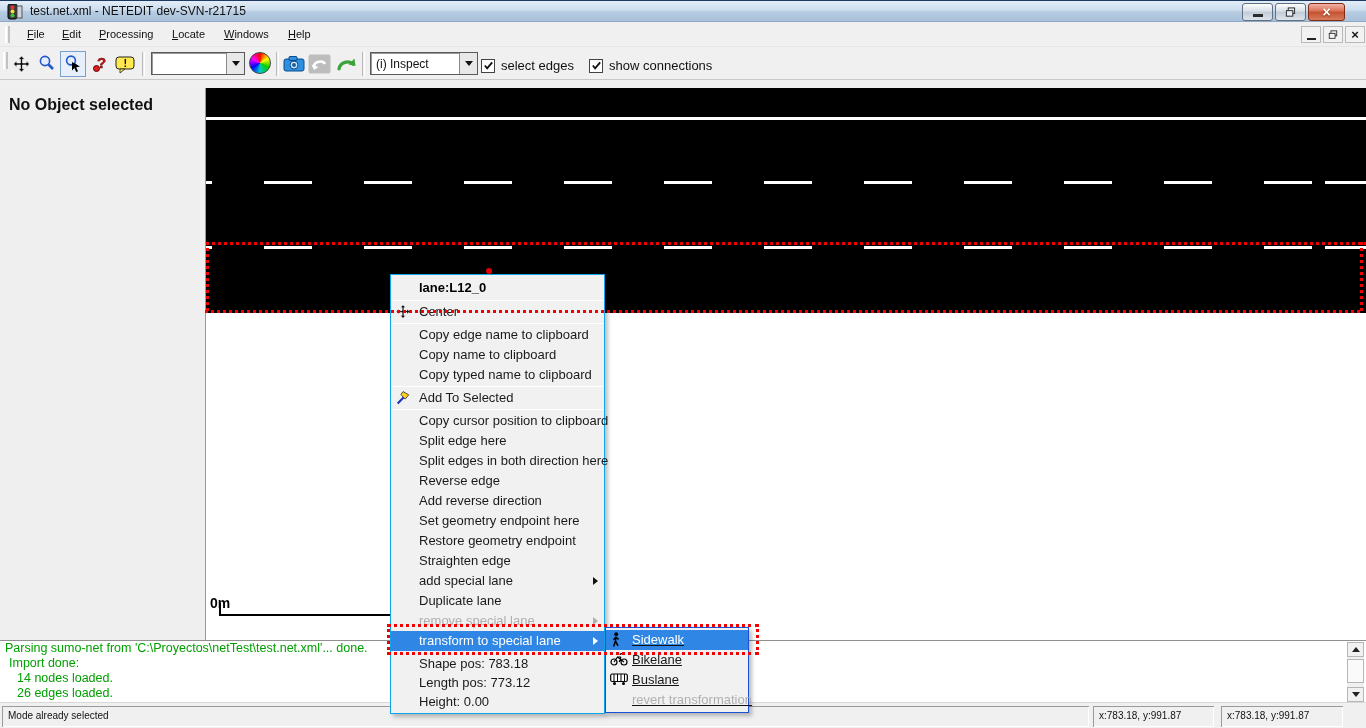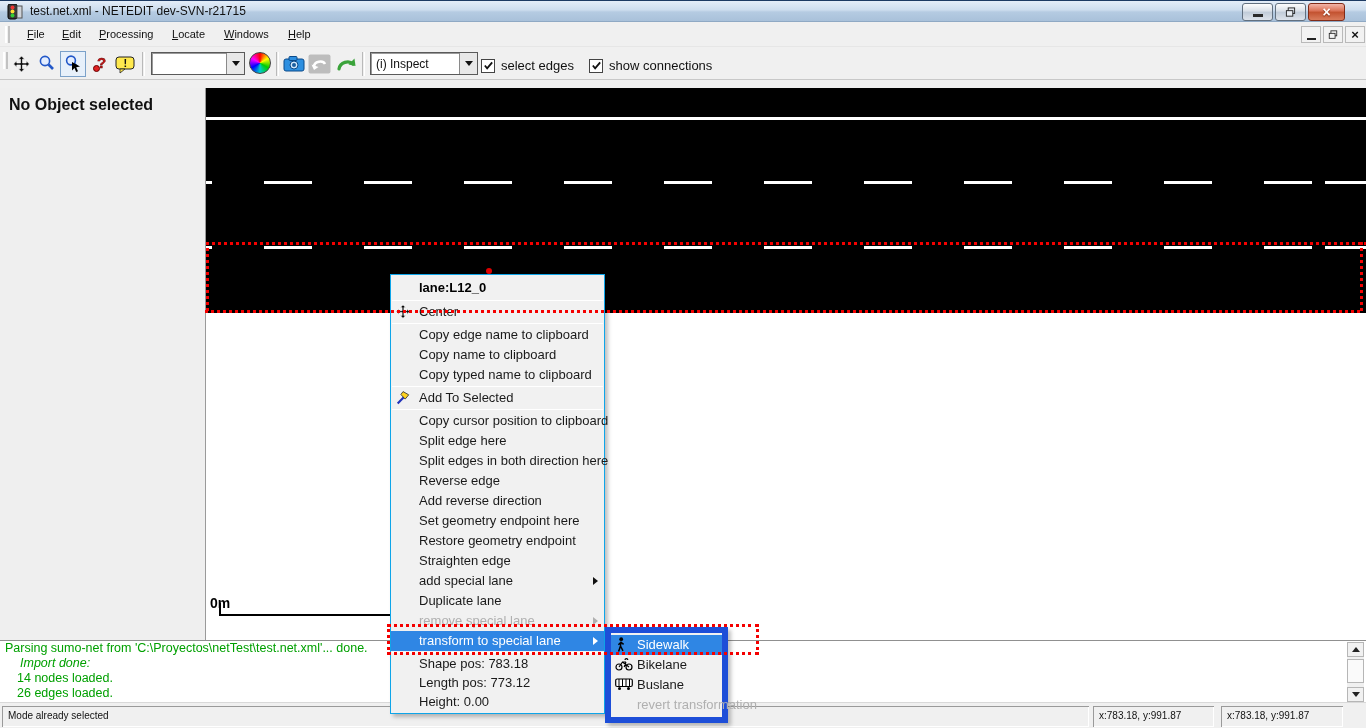--- a/index.html
+++ b/index.html
@@ -84,31 +84,31 @@
   .ctx-item.info { height:19px; line-height:19px; }
   .ctx-item.disabled { color:#b0b0b0; }
   .ctx-item.highlight { background:#2f86e4; color:#fff; }
   .ctx-icon { position:absolute; left:4px; top:2px; width:18px; height:16px; }
   .sub-arrow { position:absolute; right:6px; top:6px; width:0; height:0;
     border-top:4px solid transparent; border-bottom:4px solid transparent; border-left:5px solid #111; }
   .ctx-item.disabled .sub-arrow { border-left-color:#b0b0b0; }
   .ctx-item.highlight .sub-arrow { border-left-color:#fff; }
 
   
-  .ctx-submenu { position:absolute; left:605px; top:627px; width:123px; background:#f1f1f1;
-    border:6px solid #1d4ed8; box-shadow:3px 3px 4px rgba(0,0,0,0.25); z-index:11; padding:2px 0; }
+  .ctx-submenu { position:absolute; left:605px; top:627px; width:144px; background:#f1f1f1;
+    border:1px solid #1d4ed8; box-shadow:3px 3px 4px rgba(0,0,0,0.25); z-index:11; padding:2px 0;text-decoration:underline; }
   .ctx-submenu .ctx-item { padding-left:26px; }
   .red-select-box { position:absolute; left:387px; top:624px; width:372px; height:31px;
     border:3px dotted #f40000; z-index:21; pointer-events:none; }
 
   
   .log { position:absolute; left:0; top:640px; width:1366px; height:62px; background:#fff;
     border-top:1px solid #909090; color:#00a000; font-size:12.5px; }
   .log-line { padding-left:5px; line-height:15px; white-space:pre; }
-  .log-line.ind1 { padding-left:20px;font-style:italic; }
+  .log-line.ind1 { padding-left:9px; }
   .log-line.ind2 { padding-left:17px; }
   .vscroll { position:absolute; right:2px; top:1px; width:17px; height:60px; background:#f0f0f0; }
   .sbtn { position:absolute; left:0; width:17px; height:15px; background:#f1f1f1; border:1px solid #b6b6b6;
     display:flex; align-items:center; justify-content:center; }
   .sbtn.up { top:0; } .sbtn.down { bottom:0; }
   .sthumb { position:absolute; left:0; top:17px; width:17px; height:24px; background:#fafafa; border:1px solid #b6b6b6; }
   .tri-up { width:0; height:0; border-left:4px solid transparent; border-right:4px solid transparent; border-bottom:5px solid #222; }
   .tri-dn { width:0; height:0; border-left:4px solid transparent; border-right:4px solid transparent; border-top:5px solid #222; }
 
   

